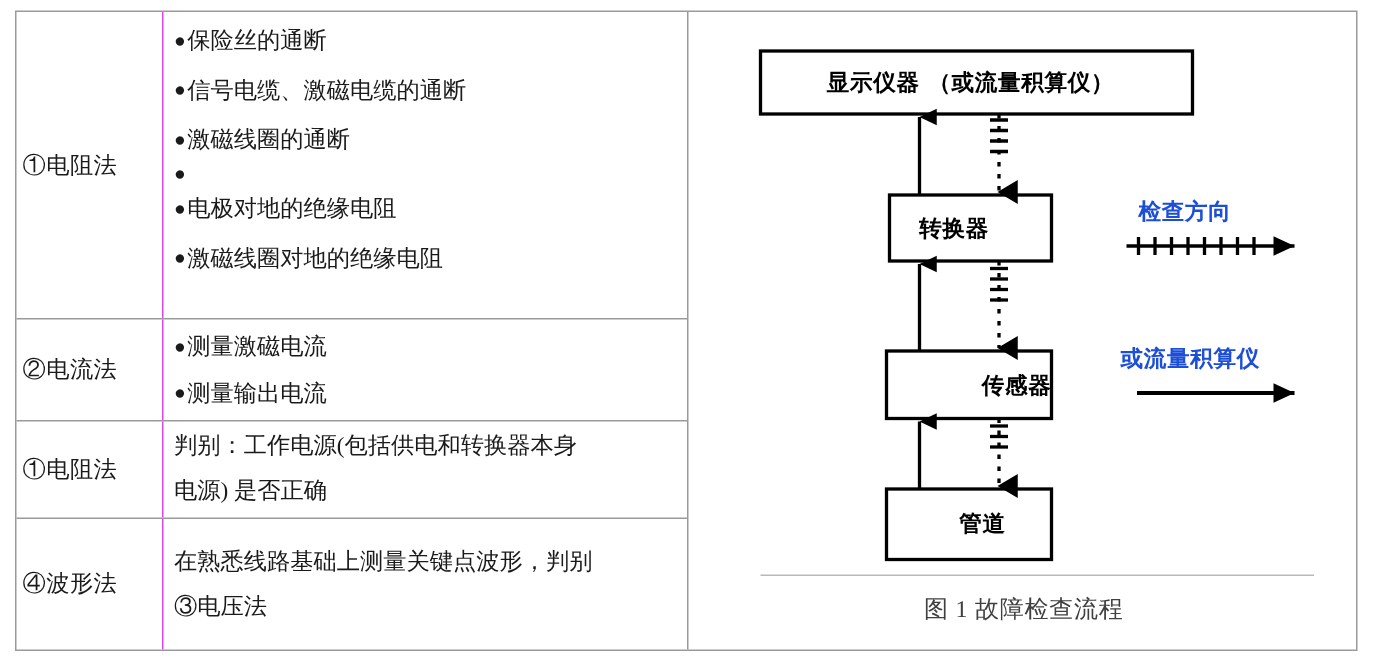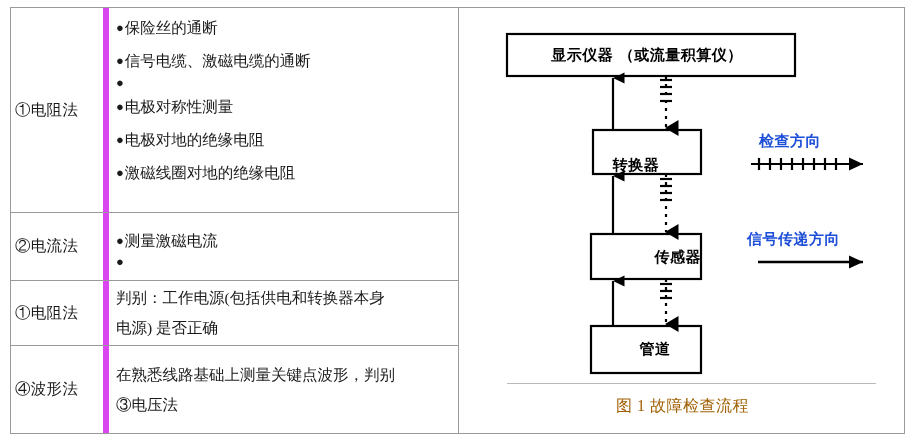--- a/index.html
+++ b/index.html
@@ -35,21 +35,21 @@
   }
   .trow:last-child{border-bottom:none;}
   .r1{height:205px;}
   .r2{height:68px;}
   .r3{height:65px;}
   .r4{height:87px;}
 
   .cell-name{
     width:98px;
     box-sizing:border-box;
-    border-right:6px solid #d946ef;
+    border-right:1px solid #d946ef;
     display:flex;align-items:center;
     padding-left:4px;
     font-size:15.5px;
     letter-spacing:.3px;
     white-space:nowrap;
   }
   .cell-body{
     flex:1;
     box-sizing:border-box;
     padding:4px 6px 4px 7px;
@@ -102,21 +102,21 @@
     white-space:nowrap;
     letter-spacing:.5px;
   }
   .caption{
     position:absolute;
     left:0;right:0;
     top:388px;
     text-align:center;
     font-size:16px;
     font-family:"Liberation Serif","DejaVu Serif",serif;
-    color:#a16207;
+    color:#404040;
     letter-spacing:.5px;
   }
   .cap-rule{
     position:absolute;
     left:48px;top:375px;width:369px;height:1px;
     background:#b9b9b9;
   }
 </style>
 </head>
 <body>
@@ -132,24 +132,24 @@
           <div class="bullet-line">
             <span class="bullet-dot">●</span>
             <span>保险丝的通断</span>
           </div>
           <div class="bullet-line">
             <span class="bullet-dot">●</span>
             <span>信号电缆、激磁电缆的通断</span>
           </div>
           <div class="bullet-line">
             <span class="bullet-dot">●</span>
-          </div>
-          <div class="bullet-line">
-            <span class="bullet-dot">●</span>
-            <span>电极对称性测量</span>
+            <span>激磁线圈的通断</span>
+          </div>
+          <div class="bullet-line">
+            <span class="bullet-dot">●</span>
           </div>
           <div class="bullet-line">
             <span class="bullet-dot">●</span>
             <span>电极对地的绝缘电阻</span>
           </div>
           <div class="bullet-line">
             <span class="bullet-dot">●</span>
             <span>激磁线圈对地的绝缘电阻</span>
           </div>
         </div>
@@ -157,20 +157,21 @@
 
       <div class="trow r2">
         <div class="cell-name">②电流法</div>
         <div class="cell-body">
           <div class="bullet-line">
             <span class="bullet-dot">●</span>
             <span>测量激磁电流</span>
           </div>
           <div class="bullet-line">
             <span class="bullet-dot">●</span>
+            <span>测量输出电流</span>
           </div>
         </div>
       </div>
 
       <div class="trow r3">
         <div class="cell-name">①电阻法</div>
         <div class="cell-body">
           <div class="para">判别：工作电源(包括供电和转换器本身</div>
           <div class="para">电源) 是否正确</div>
         </div>
@@ -251,26 +252,26 @@
               <line x1="377" y1="150" x2="377" y2="162"></line>
             </g>
           </g>
 
           <g>
             <line x1="299" y1="254" x2="404" y2="254" stroke="#000" stroke-width="2.6" marker-end="url(#arrRight)"></line>
           </g>
         </svg>
 
         <div class="box-label" style="left:48px;top:38px;width:280px;">显示仪器 （或流量积算仪）</div>
-        <div class="box-label" style="left:134px;top:148px;width:86px;">转换器</div>
+        <div class="box-label" style="left:134px;top:135px;width:86px;">转换器</div>
         <div class="box-label" style="left:132px;top:240px;width:110px;text-align:right;">传感器</div>
         <div class="box-label" style="left:132px;top:332px;width:128px;">管道</div>
 
         <div class="legend-label" style="left:300px;top:124px;">检查方向</div>
-        <div class="legend-label" style="left:288px;top:222px;">信号传递方向</div>
+        <div class="legend-label" style="left:288px;top:222px;">或流量积算仪</div>
 
         <div class="cap-rule"></div>
         <div class="caption">图 1  故障检查流程</div>
       </div>
     </div>
 
   </div>
 </div>
 
 </body></html>

